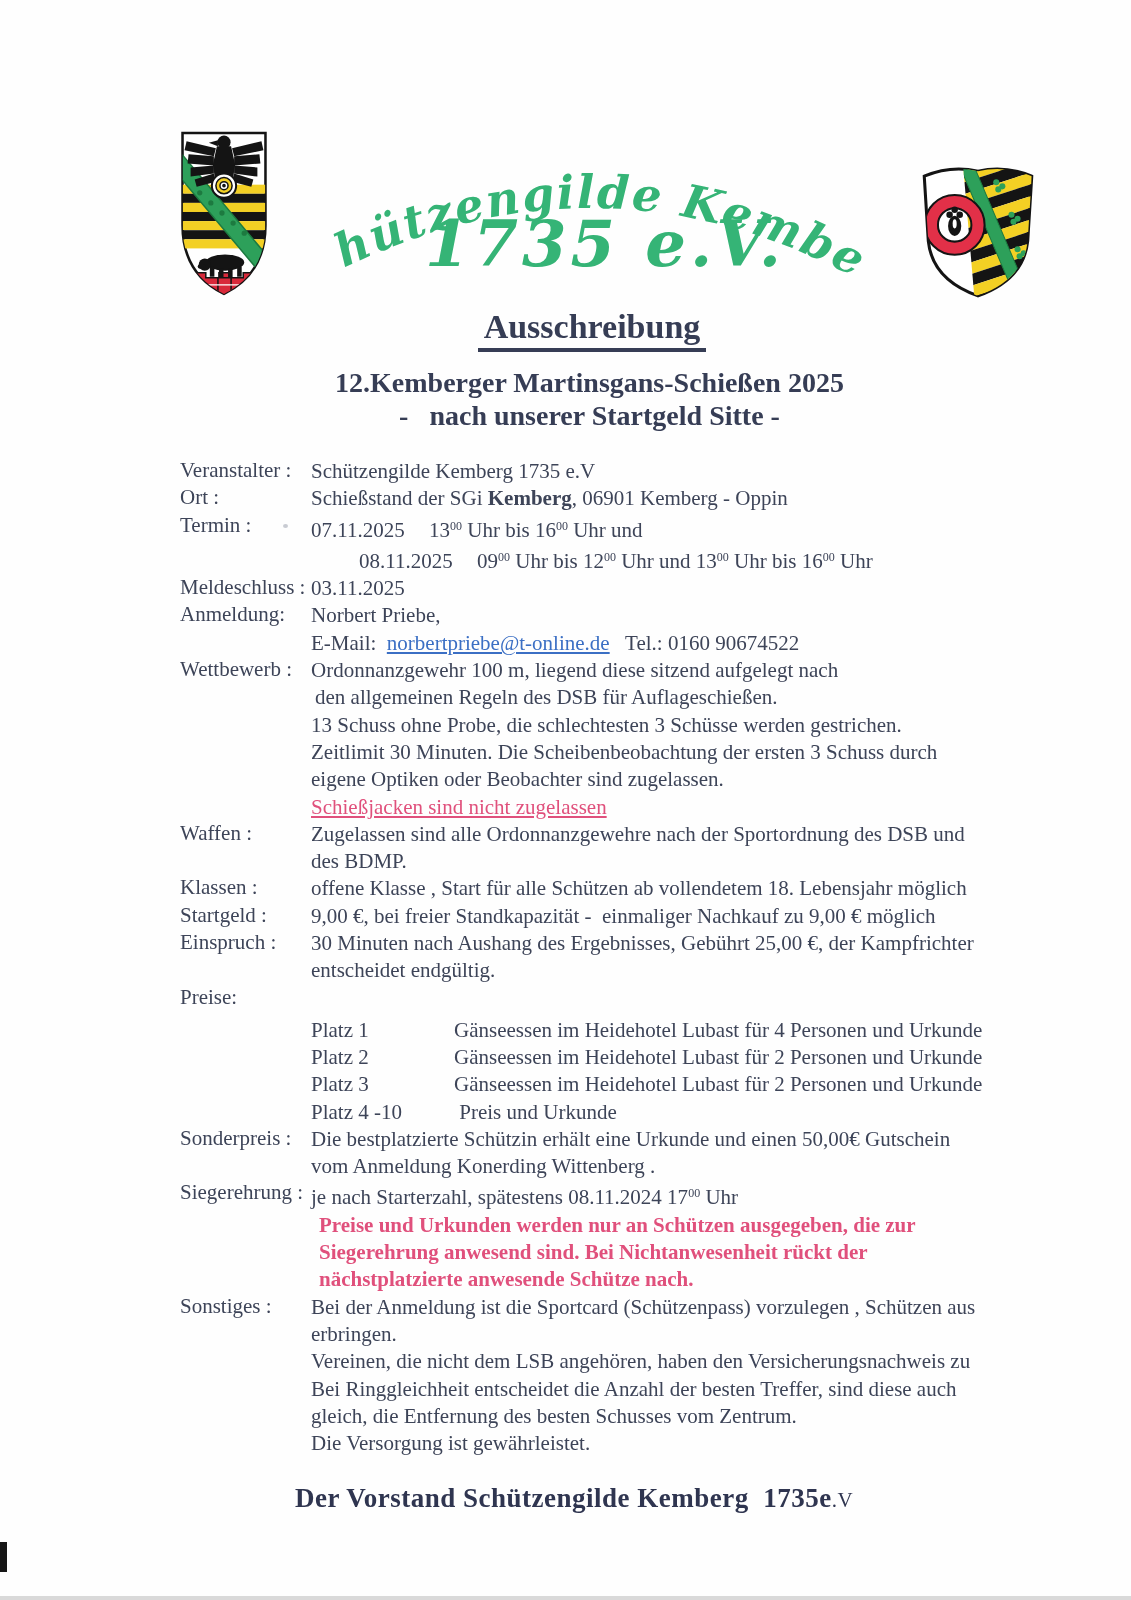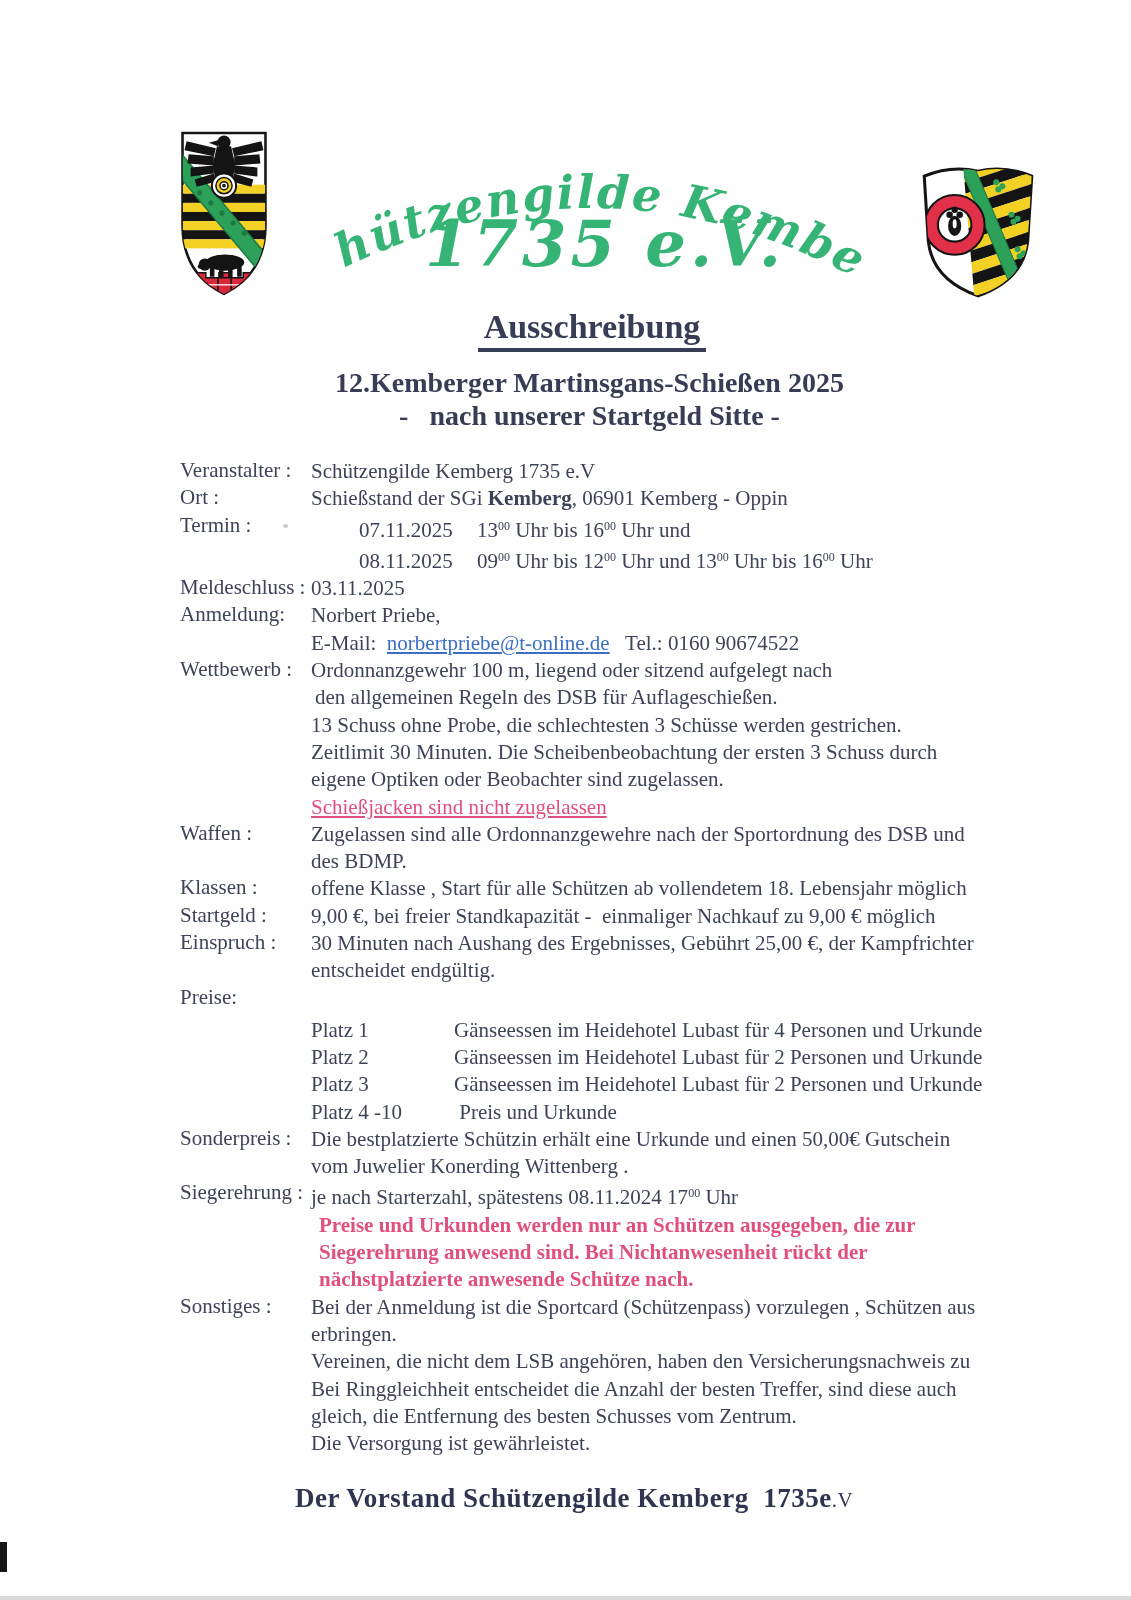--- a/index.html
+++ b/index.html
@@ -188,41 +188,41 @@
       </div>
       <div class="row">
         <span class="label">Ort :</span>
         <div class="content">
           <div class="line"><span>Schießstand der SGi </span><span class="b">Kemberg</span><span>, 06901 Kemberg - Oppin</span></div>
         </div>
       </div>
       <div class="row">
         <span class="label">Termin :</span>
         <div class="content">
-          <div class="line"><span class="col" style="width: 118px; margin-left: 48px;">07.11.2025</span><span>13</span><span class="sup">00</span><span> Uhr bis 16</span><span class="sup">00</span><span> Uhr und</span></div>
+          <div class="line"><span class="col" style="width: 118px;">07.11.2025</span><span>13</span><span class="sup">00</span><span> Uhr bis 16</span><span class="sup">00</span><span> Uhr und</span></div>
           <div class="line"><span class="col" style="width: 118px; margin-left: 48px;">08.11.2025</span><span>09</span><span class="sup">00</span><span> Uhr bis 12</span><span class="sup">00</span><span> Uhr und 13</span><span class="sup">00</span><span> Uhr bis 16</span><span class="sup">00</span><span> Uhr</span></div>
         </div>
       </div>
       <div class="row">
         <span class="label">Meldeschluss :</span>
         <div class="content">
           <div class="line"><span>03.11.2025</span></div>
         </div>
       </div>
       <div class="row">
         <span class="label">Anmeldung:</span>
         <div class="content">
           <div class="line"><span>Norbert Priebe,</span></div>
           <div class="line"><span>E-Mail:  </span><a class="link" href="#">norbertpriebe@t-online.de</a><span>   Tel.: 0160 90674522</span></div>
         </div>
       </div>
       <div class="row">
         <span class="label">Wettbewerb :</span>
         <div class="content">
-          <div class="line"><span>Ordonnanzgewehr 100 m, liegend oder sitzend aufgelegt nach</span></div>
+          <div class="line"><span>Ordonnanzgewehr 100 m, liegend diese sitzend aufgelegt nach</span></div>
           <div class="line" style="margin-left: 4px;"><span>den allgemeinen Regeln des DSB für Auflageschießen.</span></div>
           <div class="line"><span>13 Schuss ohne Probe, die schlechtesten 3 Schüsse werden gestrichen.</span></div>
           <div class="line"><span>Zeitlimit 30 Minuten. Die Scheibenbeobachtung der ersten 3 Schuss durch</span></div>
           <div class="line"><span>eigene Optiken oder Beobachter sind zugelassen.</span></div>
           <div class="line"><span class="pink">Schießjacken sind nicht zugelassen</span></div>
         </div>
       </div>
       <div class="row">
         <span class="label">Waffen :</span>
         <div class="content">
@@ -255,21 +255,21 @@
           <div class="line"><span class="col" style="width: 143px; margin-top: 32px;">Platz 1</span><span>Gänseessen im Heidehotel Lubast für 4 Personen und Urkunde</span></div>
           <div class="line"><span class="col" style="width: 143px;">Platz 2</span><span>Gänseessen im Heidehotel Lubast für 2 Personen und Urkunde</span></div>
           <div class="line"><span class="col" style="width: 143px;">Platz 3</span><span>Gänseessen im Heidehotel Lubast für 2 Personen und Urkunde</span></div>
           <div class="line"><span class="col" style="width: 143px;">Platz 4 -10</span><span> Preis und Urkunde</span></div>
         </div>
       </div>
       <div class="row">
         <span class="label">Sonderpreis :</span>
         <div class="content">
           <div class="line"><span>Die bestplatzierte Schützin erhält eine Urkunde und einen 50,00€ Gutschein</span></div>
-          <div class="line"><span>vom Juwelier Konerding Wittenberg .</span></div>
+          <div class="line"><span>vom Anmeldung Konerding Wittenberg .</span></div>
         </div>
       </div>
       <div class="row">
         <span class="label">Siegerehrung :</span>
         <div class="content">
           <div class="line"><span>je nach Starterzahl, spätestens 08.11.2024 17</span><span class="sup">00</span><span> Uhr</span></div>
         </div>
       </div>
       <div class="row">
         <span class="label"></span>

